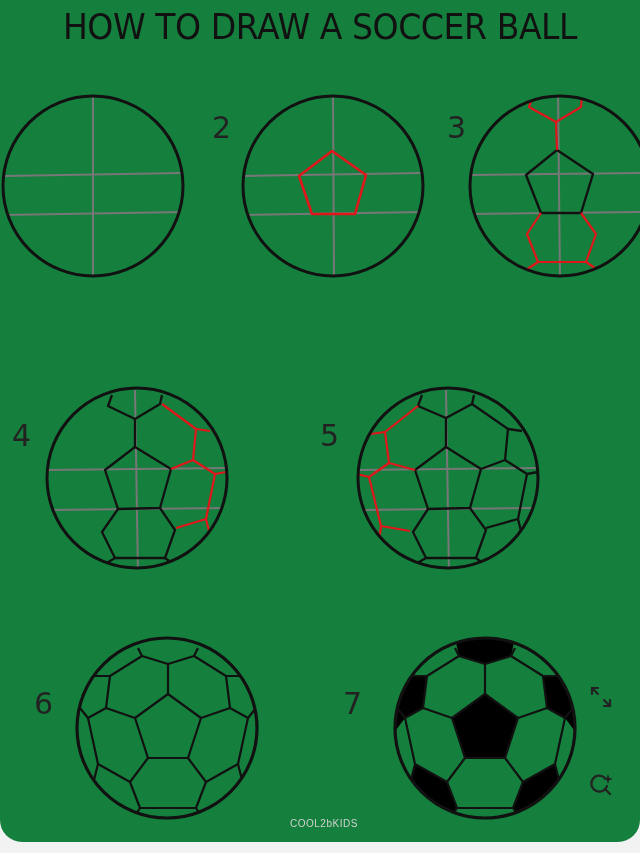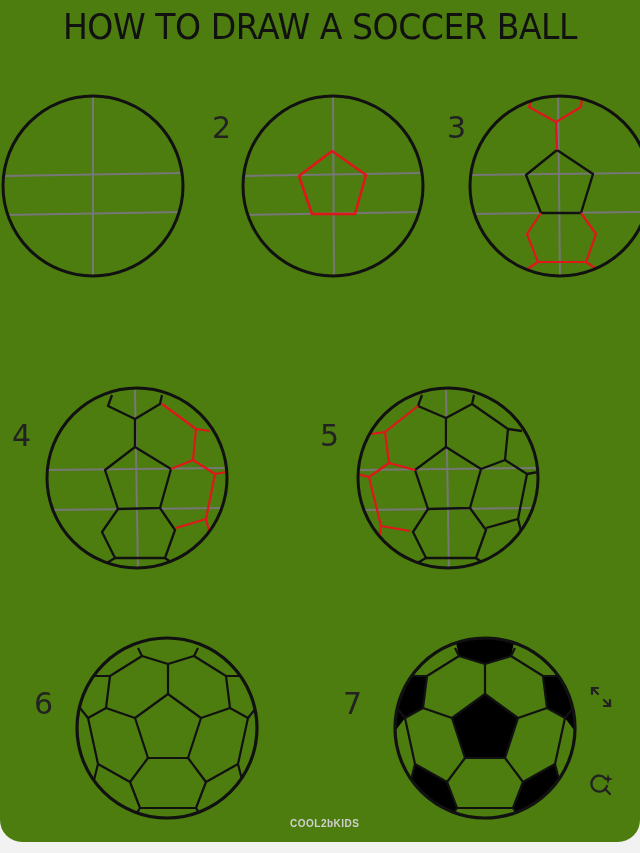--- a/index.html
+++ b/index.html
@@ -1,21 +1,21 @@
 <!DOCTYPE html>
 <html><head>
 <meta charset="utf-8">
 <style>
   html, body { margin:0; padding:0; background:#f2f2f2; }
   body { width:640px; height:853px; overflow:hidden; position:relative; font-family:"Liberation Sans", sans-serif; }
-  .card { position:absolute; left:0; top:0; width:640px; height:842px; background:#4d7c0f; border-radius:0 0 22px 22px; overflow:hidden; }
+  .card { position:absolute; left:0; top:0; width:640px; height:842px; background:#15803d; border-radius:0 0 22px 22px; overflow:hidden; }
   .title { position:absolute; left:0; width:640px; top:6px; text-align:center; font-size:36px; color:#111; letter-spacing:-0.5px; font-family:"DejaVu Sans", sans-serif; font-weight:normal; transform:scaleX(0.92); }
   .step-num { position:absolute; font-size:30px; color:#222; font-family:"DejaVu Sans", sans-serif; }
   svg.steps { position:absolute; left:0; top:0; }
-  .watermark { position:absolute; left:290px; top:818px; font-size:10px; color:#d0d0d0; font-weight:bold; letter-spacing:0.5px; }
+  .watermark { position:absolute; left:290px; top:818px; font-size:10px; color:#d0d0d0; font-weight:normal; letter-spacing:0.5px; }
   .tool-icon { position:absolute; width:26px; height:26px; }
 </style>
 </head>
 <body>
 
 <div class="card">
   <div class="title">HOW TO DRAW A SOCCER BALL</div>
 
   <span class="step-num" style="left:212px;top:110px;">2</span>
   <span class="step-num" style="left:447px;top:110px;">3</span>

